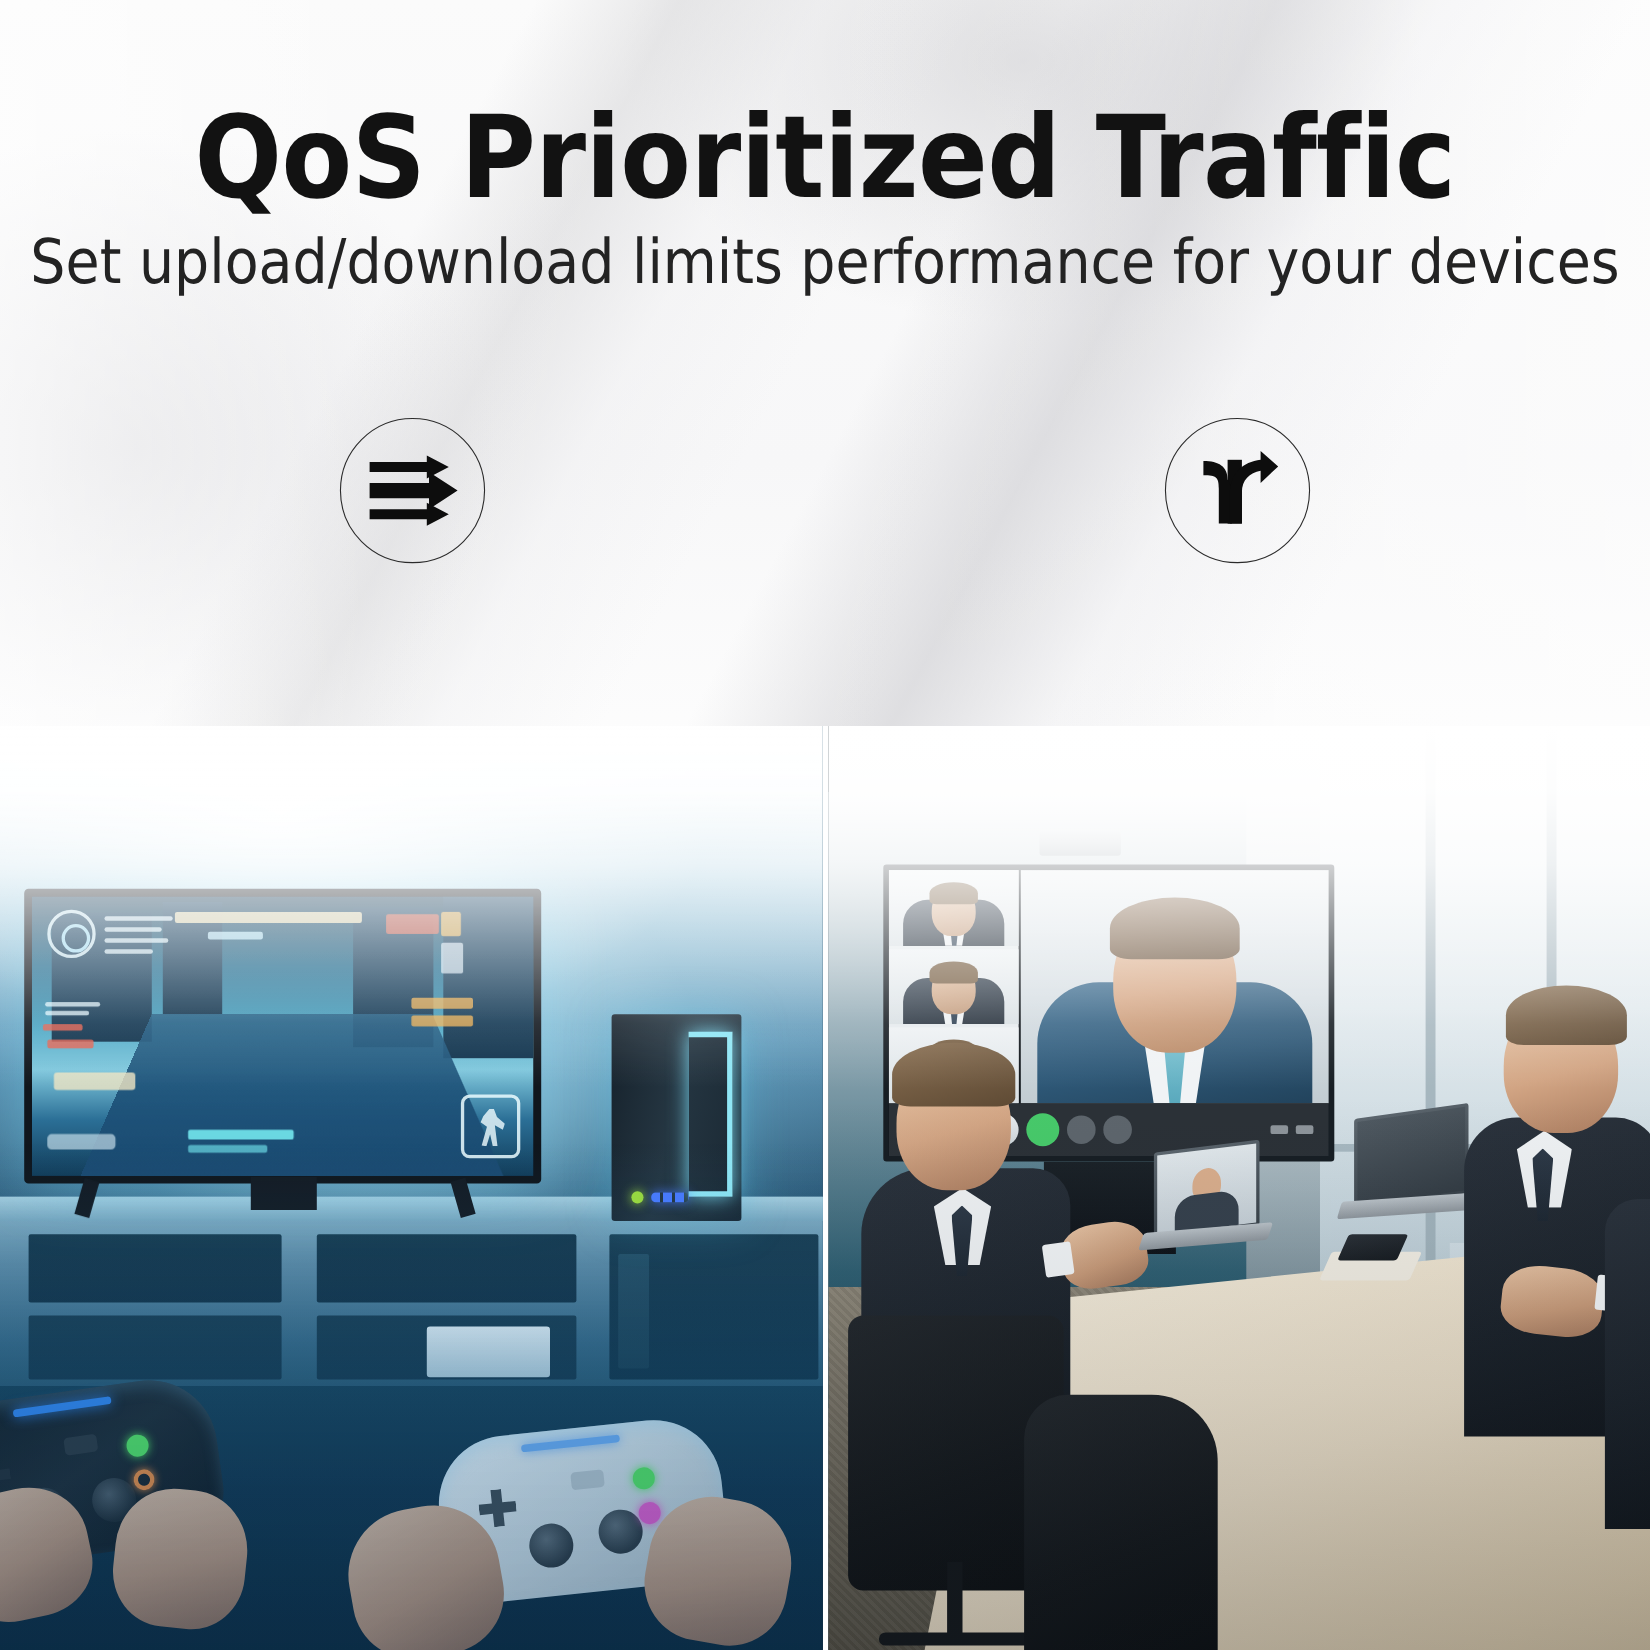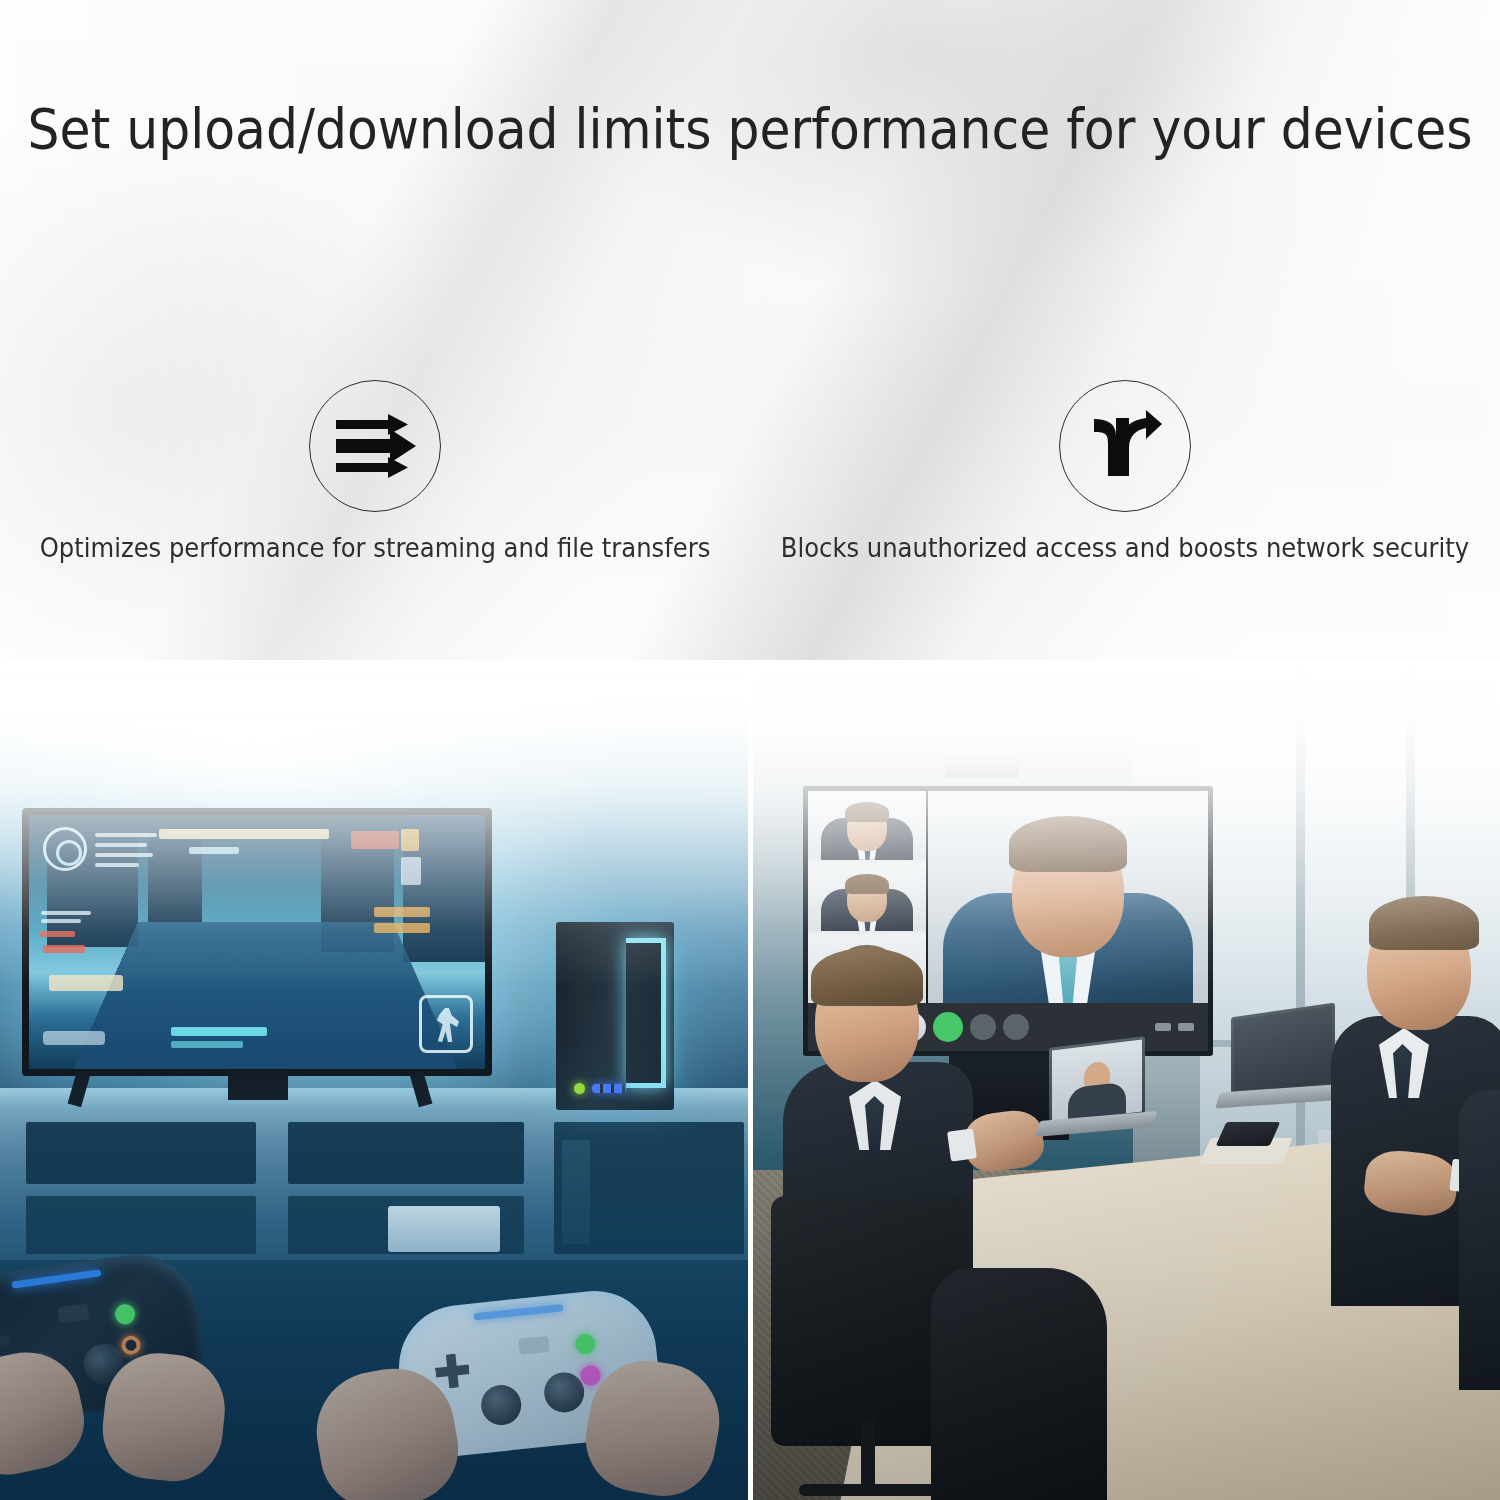--- a/index.html
+++ b/index.html
@@ -623,51 +623,50 @@
   }
 </style>
 </head>
 <body>
 
 <div class="page">
 
   <div class="hero-bg"></div>
 
   <div class="title-block">
+    <div class="main-title">QoS Prioritized Traffic</div>
     <div class="sub-title">Set upload/download limits performance for your devices</div>
   </div>
 
   <div class="features">
 
     <div class="feature">
       <div class="feature-icon-wrap">
         <svg width="86" height="72" viewBox="0 0 86 72" aria-hidden="true">
 
           <path d="M4 10 H56 V4 L76 14.5 L56 25 V19 H4 Z" fill="#0d0d0d"></path>
 
           <path d="M4 29 H58 V19 L84 36 L58 53 V43 H4 Z" fill="#0d0d0d"></path>
 
           <path d="M4 53 H56 V47 L76 57.5 L56 68 V62 H4 Z" fill="#0d0d0d"></path>
         </svg>
       </div>
-      <div class="feature-desc">Optimizes performance for streaming and file transfers</div>
     </div>
 
     <div class="feature">
       <div class="feature-icon-wrap">
         <svg width="78" height="80" viewBox="0 0 78 80" aria-hidden="true">
 
           <rect x="30" y="12" width="13" height="58" fill="#0d0d0d"></rect>
 
           <path d="M30 30 C30 18 22 13 8 13 L8 26 C20 26 22 28 22 38 L22 70 L34 70 L34 38 Z" fill="#0d0d0d"></path>
 
           <path d="M43 70 L43 42 C43 30 50 24 60 22 L60 33 L76 18 L60 4 L60 12 C44 14 32 24 32 44 L32 70 Z" fill="#0d0d0d"></path>
         </svg>
       </div>
-      <div class="feature-desc">Blocks unauthorized access and boosts network security</div>
     </div>
 
   </div>
 
   <div class="photos">
 
     <div class="photo photo-left">
       <div class="game-room">
         <div class="wall-glow"></div>
 

